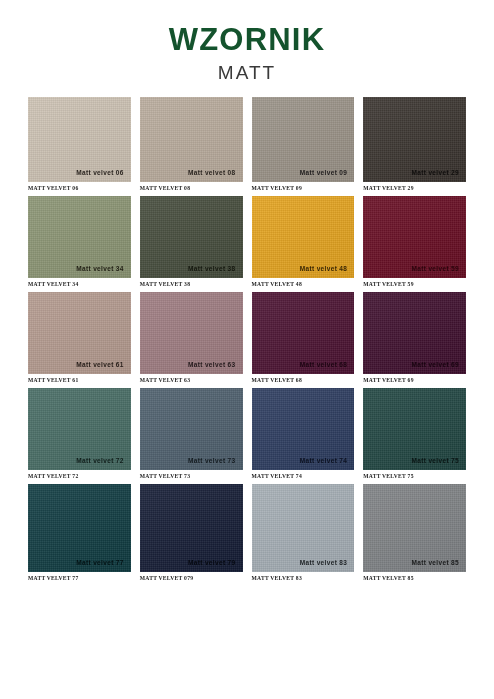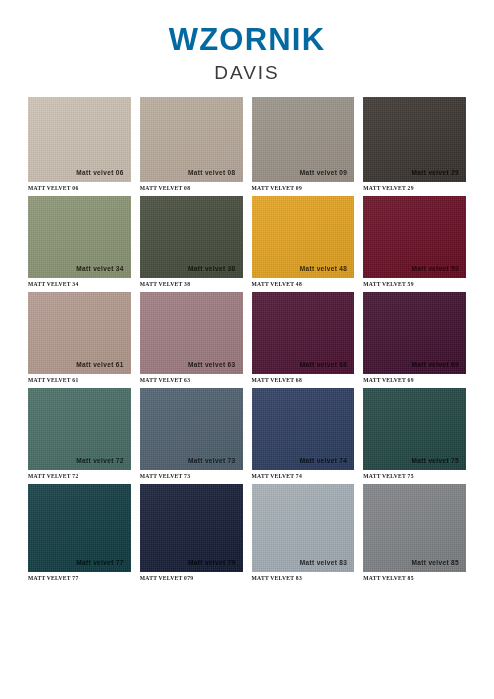--- a/index.html
+++ b/index.html
@@ -26,21 +26,21 @@
   
   .header {
     text-align: center;
     padding-top: 24px;
   }
   .title-main {
     font-family: "Liberation Sans", sans-serif;
     font-size: 31px;
     font-weight: 700;
     letter-spacing: 1.2px;
-    color: #0369a1;
+    color: #14532d;
     line-height: 1.05;
     margin: 0;
   }
   .title-sub {
     font-family: "Liberation Sans", sans-serif;
     font-size: 19px;
     font-weight: 400;
     letter-spacing: 2.0px;
     color: #3a3a3a;
     line-height: 1.5;
@@ -115,21 +115,21 @@
   .grid .cell.row-1 .swatch { height: 85px; }
   .grid .cell.row-5 .swatch { height: 88px; }
 </style>
 </head>
 <body>
 
 <div class="page">
 
   <div class="header">
     <h1 class="title-main">WZORNIK</h1>
-    <h2 class="title-sub">DAVIS</h2>
+    <h2 class="title-sub">MATT</h2>
   </div>
 
   <div class="grid" id="swatch-grid">
       <div class="cell row-1">
         <div class="swatch" style="background-color: rgb(205, 194, 179);">
           <span class="swatch-label" style="color: rgb(44, 38, 33);">Matt velvet 06</span>
         </div>
         <div class="caption">MATT VELVET 06</div>
       </div>
       <div class="cell row-1">

